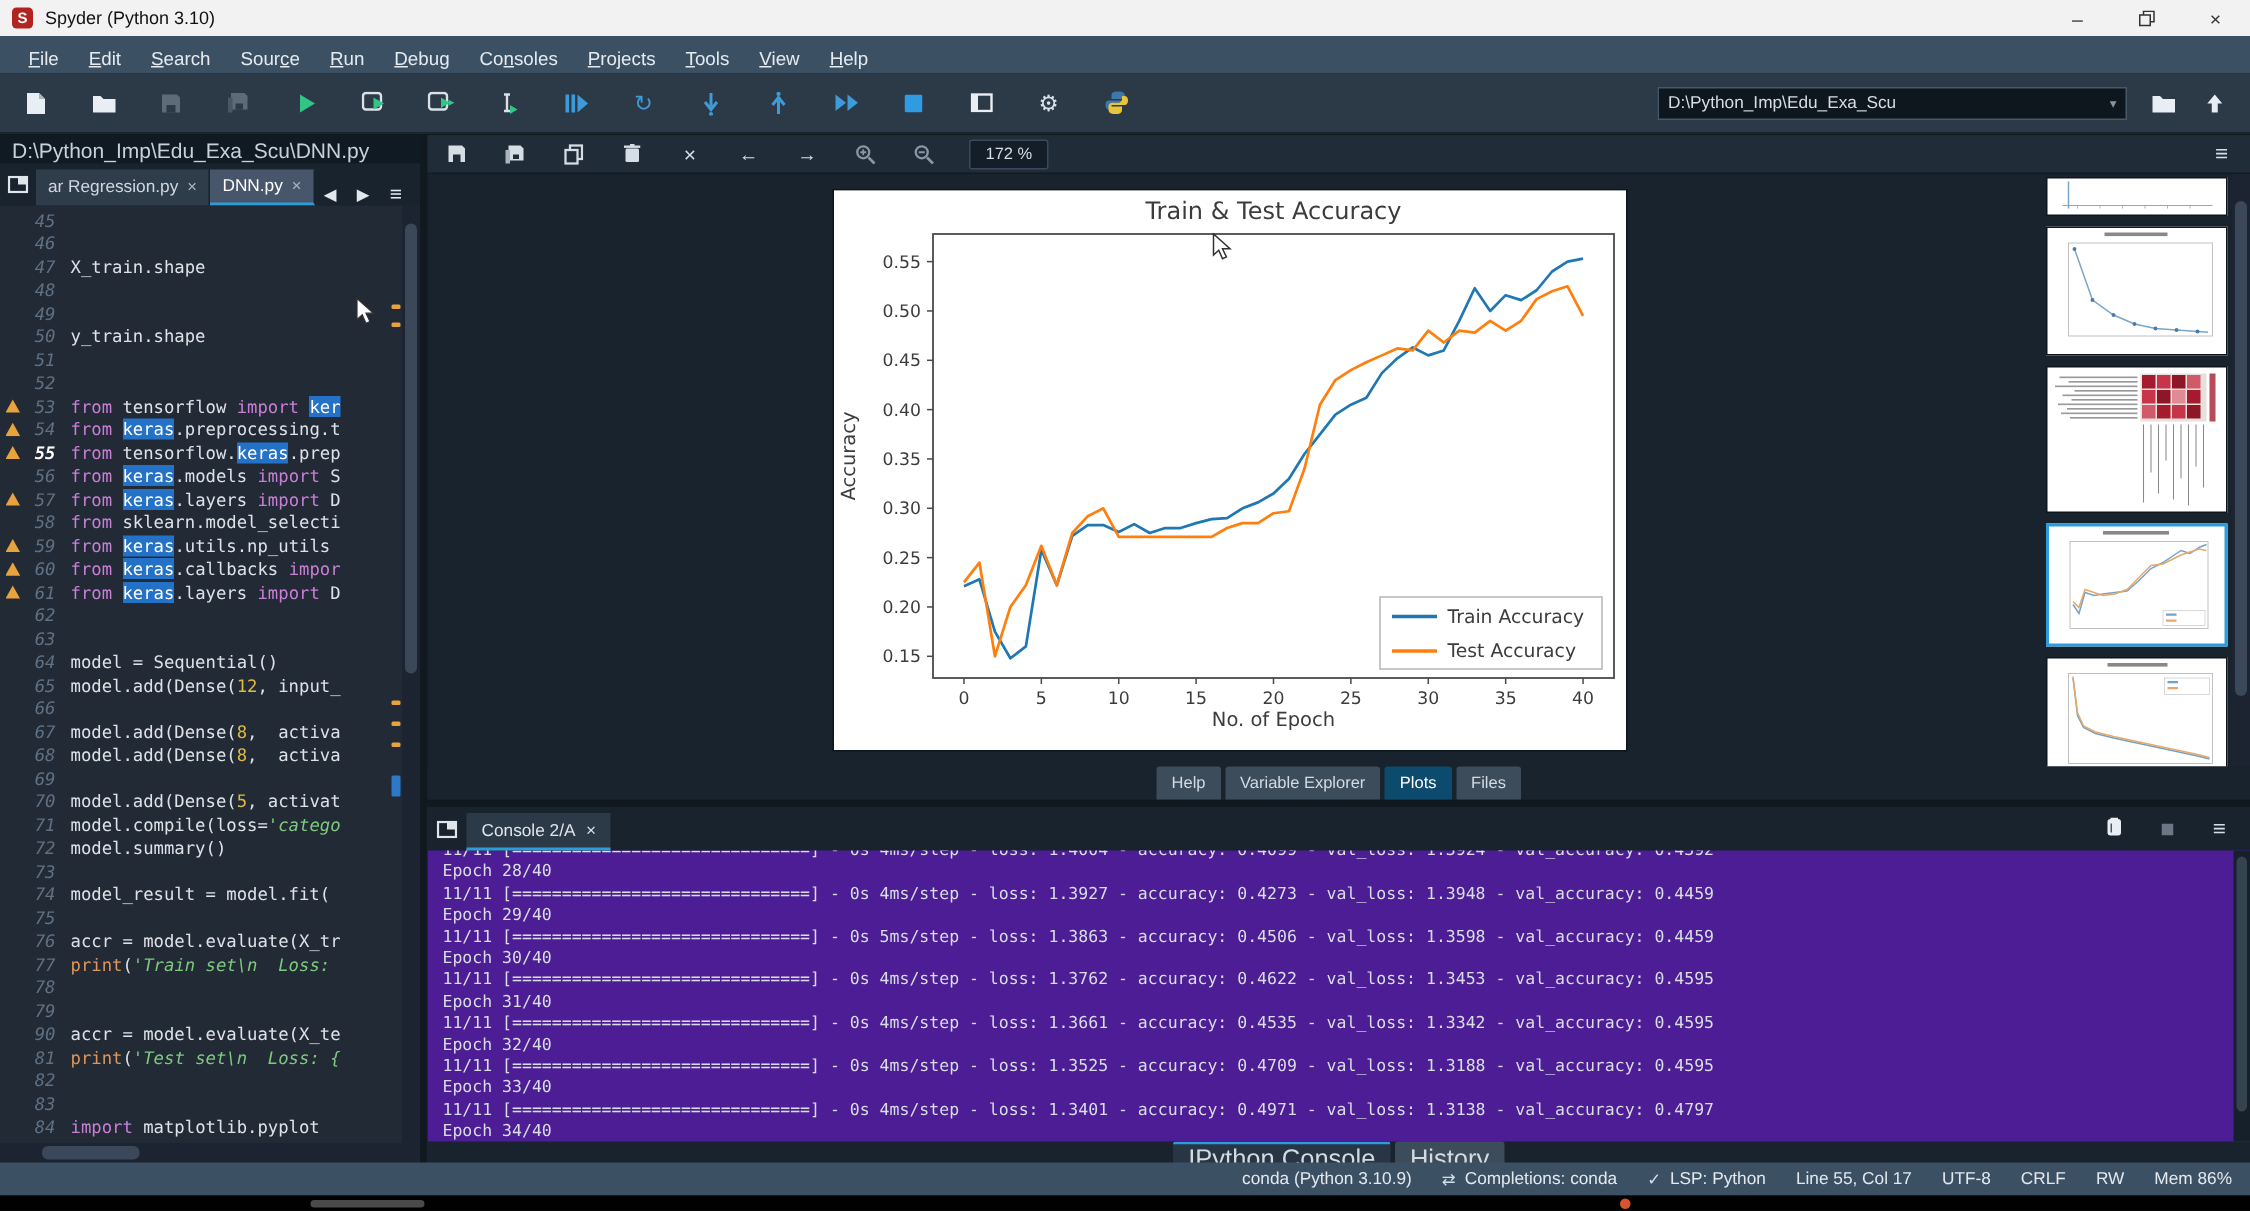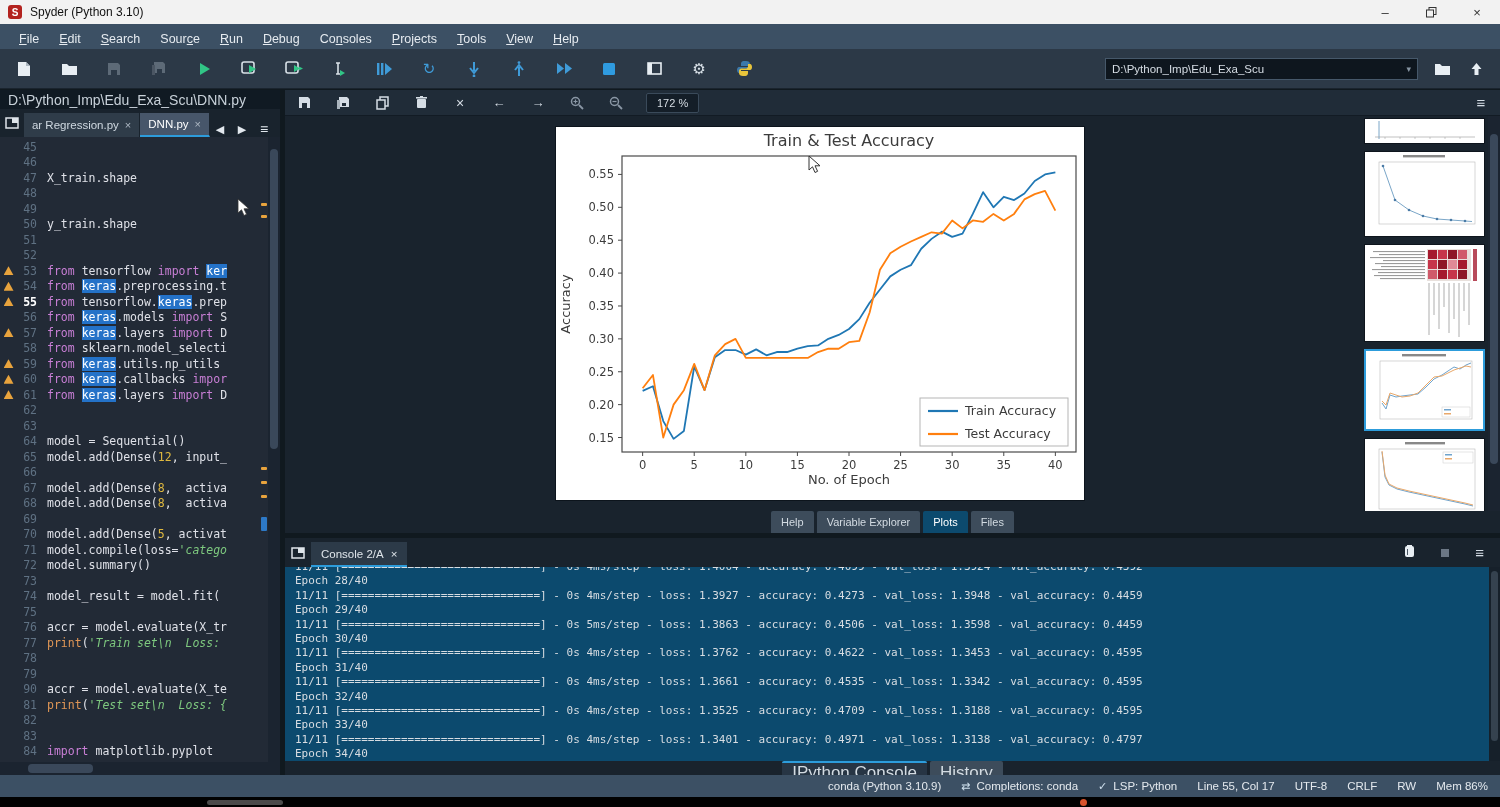--- a/index.html
+++ b/index.html
@@ -39,21 +39,21 @@
       background:#2f3c49;color:#cfd8e0;border-right:1px solid #19232d;white-space:nowrap;overflow:hidden;}
   .edtab.active{background:#47566a;color:#fff;border-bottom:2px solid #2d9cdb;}
   .edtab .x{font-size:11px;color:#aeb9c4;}
   .edtab-nav{margin-left:auto;display:flex;align-items:center;gap:2px;padding-right:6px;}
   .edtab-nav span{width:20px;text-align:center;color:#e2e8ee;font-size:11px;}
   .codewrap{flex:1;display:flex;background:#222a36;overflow:hidden;position:relative;}
   .codelines{flex:1;overflow:hidden;padding-top:2px;}
   .cl{height:15.5px;display:flex;align-items:center;font-family:"DejaVu Sans Mono",monospace;font-size:11.5px;white-space:pre;}
   .cl .warn{width:17px;display:flex;justify-content:center;}
   .warn-tri{width:10px;height:9px;background:#e8a33d;clip-path:polygon(50% 0,100% 100%,0 100%);}
-  .cl .num{width:30px;text-align:right;color:#5f7183;padding-right:10px;flex:none;}
+  .cl .num{width:30px;text-align:right;color:#5f7183;padding-right:10px;flex:none;font-style:italic;}
   .cl.cur .num{color:#fff;font-weight:bold;}
   .cl code{color:#dfe1e8;}
   .tk-k{color:#c97fd6;}
   .tk-n{color:#e0b93f;}
   .tk-s{color:#7ec97f;font-style:italic;}
   .tk-b{color:#e09656;}
   .tk-h{background:#2472c8;color:#fff;}
   .scrollflags{width:8px;background:#222a36;position:relative;}
   .flag{position:absolute;left:1px;width:6px;height:3px;background:#e8a33d;border-radius:1px;}
   .flag.blue{background:#2d79c7;height:14px;}
@@ -75,21 +75,21 @@
   .figure{position:absolute;left:271px;top:11px;width:528px;height:373px;background:#fff;box-shadow:0 0 0 1px #0c141c;}
   .thumbs{width:127px;display:flex;flex-direction:column;gap:7px;padding:2px 3px;overflow:hidden;}
   .thumb{background:#fff;border:1px solid #0e151d;flex:none;}
   .thumb.sel{border:2px solid #2d9cdb;}
   .thumbscroll{width:12px;background:#1b2430;position:relative;}
   .thumbscroll .handle{position:absolute;left:2px;right:2px;top:18px;height:330px;background:#3a485a;border-radius:4px;}
   .pane-tabs{height:22px;display:flex;justify-content:center;gap:3px;background:#19232d;}
   .ptab{padding:2px 10px;font-size:11px;background:#3d4c5b;color:#d3dbe2;border-radius:2px 2px 0 0;display:flex;align-items:center;}
   .ptab.active{background:#0c4a6e;color:#fff;}
   
-  .console-pane{flex:1;display:flex;flex-direction:column;background:#0c4a6e;}
+  .console-pane{flex:1;display:flex;flex-direction:column;background:#4c1d95;}
   .contabbar{height:29px;background:#19232d;display:flex;align-items:center;}
   .contab{height:25px;margin-top:4px;display:flex;align-items:center;gap:7px;padding:0 10px;font-size:11.5px;
       background:#2c3a48;color:#dfe5ea;border-bottom:2px solid #2d9cdb;}
   .con-icons{margin-left:auto;display:flex;align-items:center;gap:26px;padding-right:16px;}
   .conout{flex:1;overflow:hidden;position:relative;padding:0 10px;}
   .conline{height:14.4px;font-family:"DejaVu Sans Mono",monospace;font-size:11px;color:#d8dde2;white-space:pre;}
   .conline:first-child{margin-top:-7px;}
   .convscroll{position:absolute;right:0;top:0;bottom:0;width:11px;background:#16202a;}
   .convscroll .handle{position:absolute;left:2px;right:2px;top:4px;height:170px;background:#35424f;border-radius:4px;}
   .contabs-bottom{height:22px;display:flex;justify-content:center;gap:3px;background:#19232d;}

